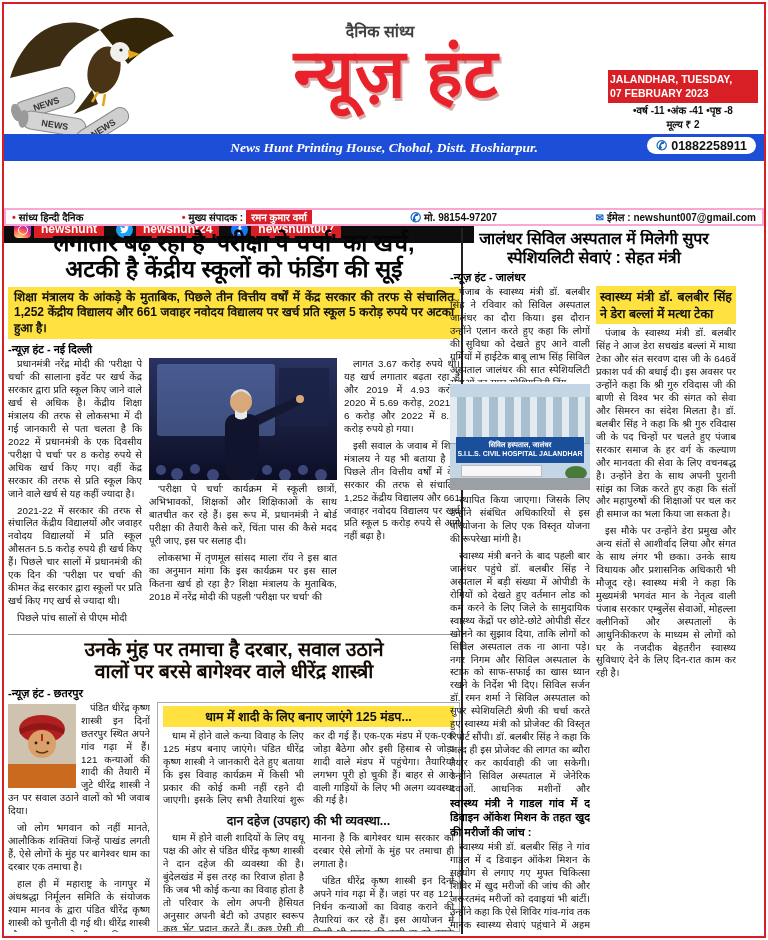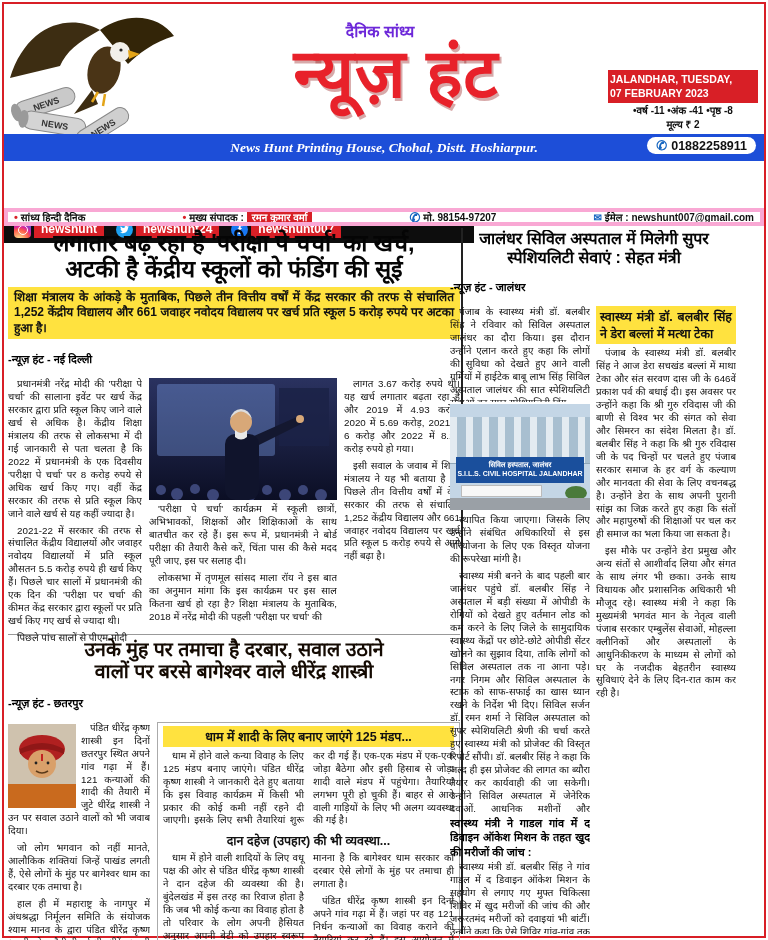--- a/index.html
+++ b/index.html
@@ -2,50 +2,50 @@
 <html><head>
 <meta charset="utf-8">
 <style>
   * { margin:0; padding:0; box-sizing:border-box; }
   body { background:#777; font-family:"Liberation Sans", sans-serif; }
   .page { position:relative; width:768px; height:940px; background:#fff; margin:0 auto; overflow:hidden; }
   .frame { position:absolute; inset:2px; border:2px solid #d81f26; pointer-events:none; }
 
   
   .eagle { position:absolute; left:6px; top:8px; width:172px; height:142px; }
-  .tagline { position:absolute; left:165px; top:20px; width:430px; text-align:center; font-size:16px; font-weight:bold; color:#6d28d9; }
+  .tagline { position:absolute; left:165px; top:20px; width:430px; text-align:center; font-size:16px; font-weight:bold; color:#404040; }
   .masthead { position:absolute; left:176px; top:38px; width:440px; text-align:center; font-size:68px; font-weight:900; color:#e8212a; line-height:1.05; letter-spacing:1px; text-shadow:2px 3px 0 rgba(140,10,10,.35); white-space:nowrap; }
   .edition { position:absolute; right:10px; top:70px; width:150px; }
   .edition .date { background:#d81f26; color:#fff; font-size:10.5px; font-weight:bold; text-align:left; padding:3px 2px; line-height:1.3; }
   .edition .meta { font-size:10px; font-weight:bold; text-align:center; line-height:1.35; padding-top:1px; color:#111; }
 
   .press-band { position:absolute; left:4px; right:4px; top:134px; height:27px; background:#1d4ed8; display:flex; align-items:center; justify-content:center; }
   .press-text { color:#fff; font-family:"Liberation Serif", serif; font-style:italic; font-weight:bold; font-size:13.5px; }
   .phone-chip { position:absolute; right:8px; top:3px; background:#fff; border-radius:11px; padding:1px 9px; font-weight:bold; font-size:12.5px; display:flex; align-items:center; gap:4px; color:#111; }
   .phone-icon::before { content:"\2706"; color:#1565c0; font-size:13px; }
 
   .social-strip { position:absolute; left:4px; top:179px; width:470px; height:27px; background:#0d0d0d; display:flex; align-items:center; gap:12px; padding:0 10px;margin-top:37px; }
   .chip { display:flex; align-items:center; gap:3px; }
   .chip .label { background:#d81f26; color:#fff; font-weight:bold; font-size:12px; padding:1px 7px; line-height:1.3; }
   .ig-icon { width:17px; height:17px; border-radius:4px; background:radial-gradient(circle at 30% 110%, #fdf497 0%, #fd5949 45%, #d6249f 60%, #285AEB 90%); position:relative; }
   .ig-icon::after { content:""; position:absolute; inset:3.5px; border:1.5px solid #fff; border-radius:50%; }
   .ig-icon::before { content:""; position:absolute; top:2px; right:2px; width:2.5px; height:2.5px; background:#fff; border-radius:50%; }
   .tw-icon { width:17px; height:17px; border-radius:50%; background:#1da1f2; display:flex; align-items:center; justify-content:center; }
   .fb-icon { width:17px; height:17px; border-radius:50%; background:#1877f2; color:#fff; display:flex; align-items:center; justify-content:center; font-family:"Liberation Serif", serif; font-weight:bold; font-size:13px; }
   .fb-icon::before { content:"f"; }
 
-  .info-strip { position:absolute; left:4px; right:4px; top:208px; height:18px; border:4px solid #f9a8d4; background:#fff; display:flex; align-items:center; justify-content:space-between; font-size:10px; font-weight:bold; padding:0 6px; white-space:nowrap; overflow:hidden; color:#111; }
+  .info-strip { position:absolute; left:4px; right:4px; top:208px; height:18px; border:2px solid #f9a8d4; background:#fff; display:flex; align-items:center; justify-content:space-between; font-size:10px; font-weight:bold; padding:0 6px; white-space:nowrap; overflow:hidden; color:#111; }
   .info-item { display:flex; align-items:center; gap:3px; }
   .dot::before { content:"\2022"; color:#d81f26; font-size:11px; }
   .editor-chip { background:#d81f26; color:#fff; padding:16px 5px; }
   .mail-icon::before { content:"\2709"; color:#1565c0; }
 
   
   .bt { font-size:9.8px; line-height:1.32; text-align:justify; margin:0 0 4px; text-indent:9px; color:#111; }
-  .byline { font-size:11px; font-weight:800; margin:12px 0; color:#000; }
+  .byline { font-size:11px; font-weight:800; margin:2px 0; color:#000; }
   .clip { overflow:hidden; }
 
   
   #article1 { position:absolute; left:8px; top:230px; width:452px; }
   .h1a { font-size:23.5px; font-weight:800; text-align:center; line-height:1.12; color:#050505; }
   .lede { margin-top:4px; background:#ffe23f; font-size:12px; font-weight:700; padding:3px 6px; text-align:justify; line-height:1.3; color:#111; }
   .a1row { display:flex; gap:7px; height:276px; overflow:hidden; margin-top:2px; }
   .a1c1 { width:134px; overflow:hidden; }
   .a1c2 { width:188px; overflow:hidden; }
   .a1c3 { flex:1; overflow:hidden; }

